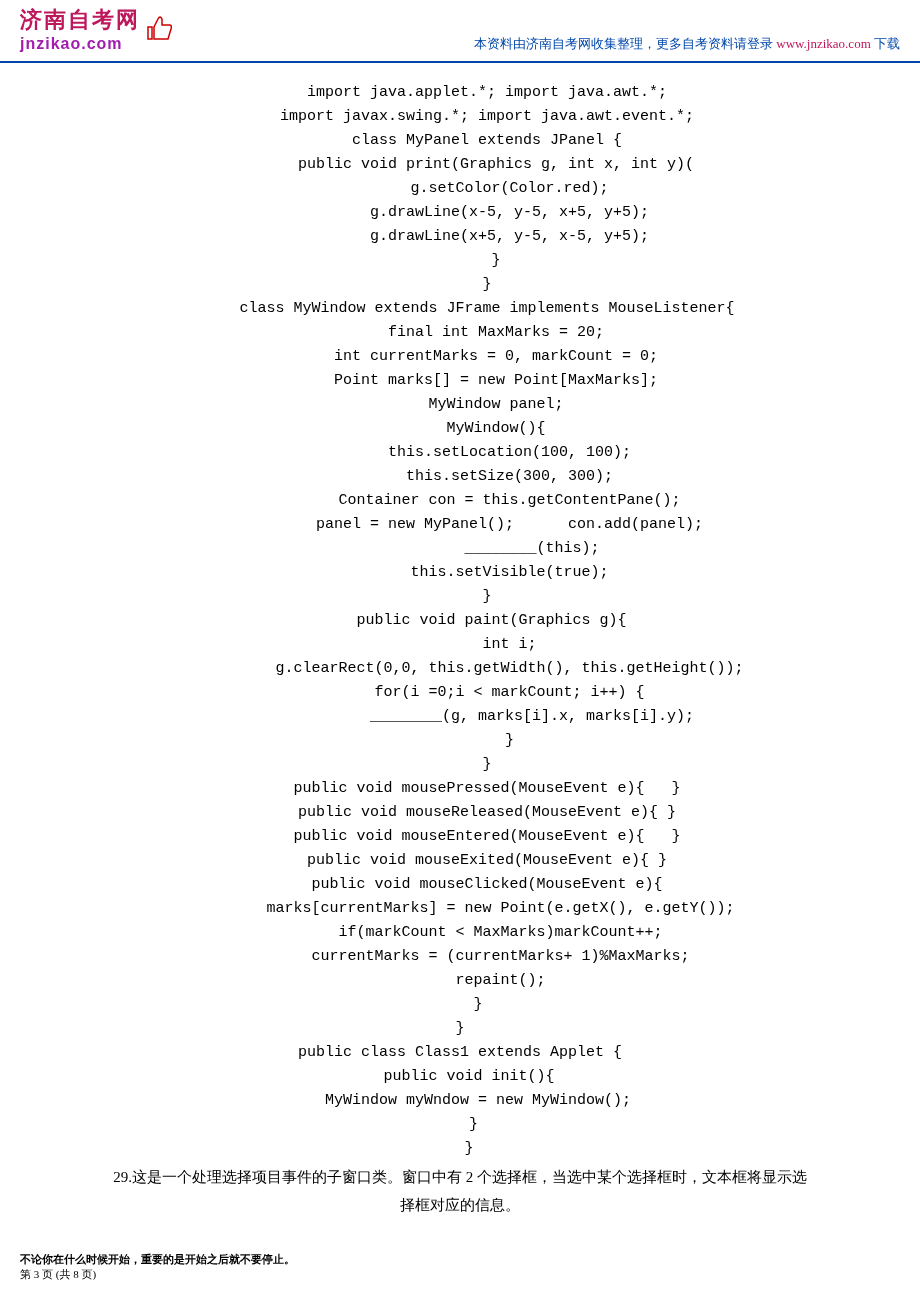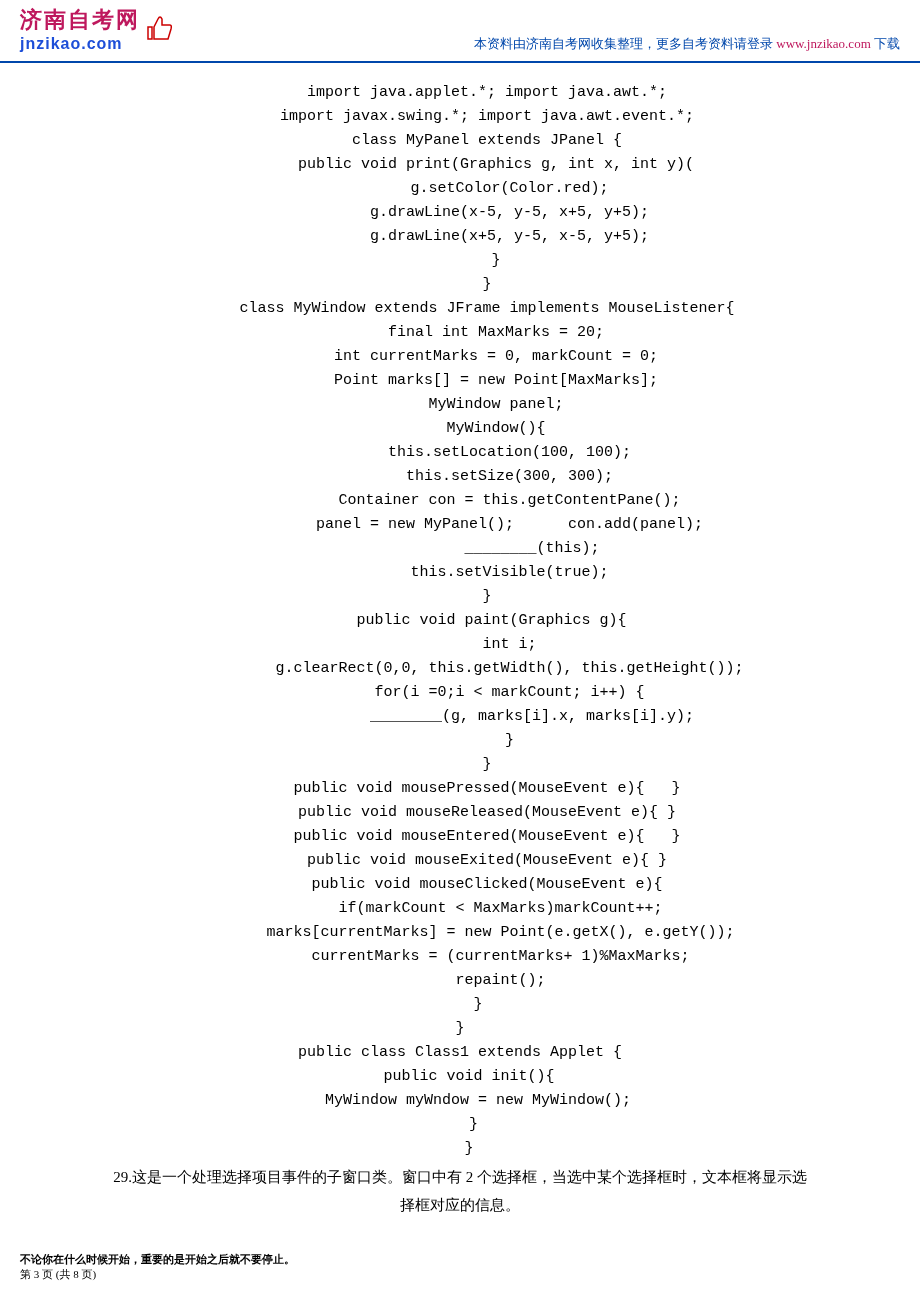--- a/index.html
+++ b/index.html
@@ -26,21 +26,21 @@
       align-items: center;
     }
     .logo-text {
       color: #be185d;
       font-weight: bold;
       font-size: 22px;
       font-family: "SimHei", sans-serif;
       letter-spacing: 2px;
     }
     .logo-sub {
-      color: #1d4ed8;
+      color: #a21caf;
       font-size: 16px;
       font-weight: bold;
       font-family: Arial, sans-serif;
       letter-spacing: 1px;
     }
     .logo-icon {
       display: inline-block;
       margin-left: 4px;
     }
     .header-note {
@@ -135,22 +135,22 @@
   <div class="code-line">           g.clearRect(0,0, this.getWidth(), this.getHeight());</div>
   <div class="code-line">           for(i =0;i &lt; markCount; i++) {</div>
   <div class="code-line">                ________(g, marks[i].x, marks[i].y);</div>
   <div class="code-line">           }</div>
   <div class="code-line">      }</div>
   <div class="code-line">      public void mousePressed(MouseEvent e){   }</div>
   <div class="code-line">      public void mouseReleased(MouseEvent e){ }</div>
   <div class="code-line">      public void mouseEntered(MouseEvent e){   }</div>
   <div class="code-line">      public void mouseExited(MouseEvent e){ }</div>
   <div class="code-line">      public void mouseClicked(MouseEvent e){</div>
+  <div class="code-line">         marks[currentMarks] = new Point(e.getX(), e.getY());</div>
   <div class="code-line">         if(markCount &lt; MaxMarks)markCount++;</div>
-  <div class="code-line">         marks[currentMarks] = new Point(e.getX(), e.getY());</div>
   <div class="code-line">         currentMarks = (currentMarks+ 1)%MaxMarks;</div>
   <div class="code-line">         repaint();</div>
   <div class="code-line">    }</div>
   <div class="code-line">}</div>
   <div class="code-line">public class Class1 extends Applet {</div>
   <div class="code-line">  public void init(){</div>
   <div class="code-line">    MyWindow myWndow = new MyWindow();</div>
   <div class="code-line">   }</div>
   <div class="code-line">  }</div>
   <div class="question-text">29.这是一个处理选择项目事件的子窗口类。窗口中有 2 个选择框，当选中某个选择框时，文本框将显示选</div>

